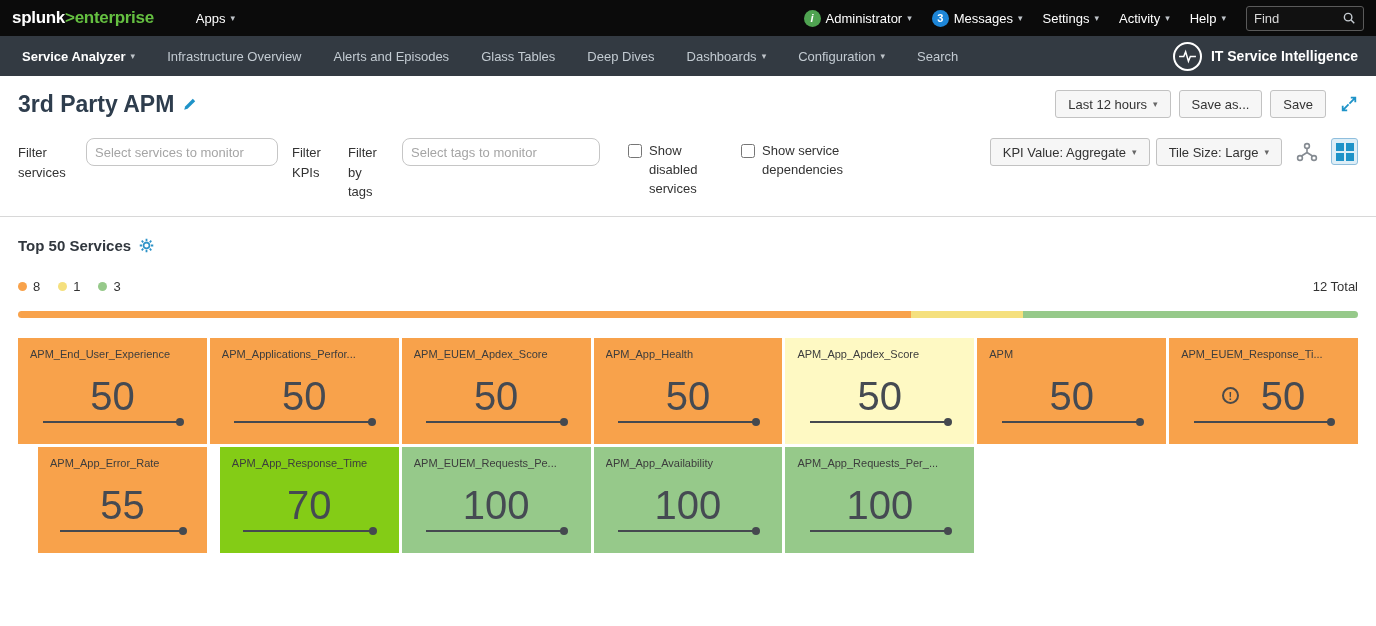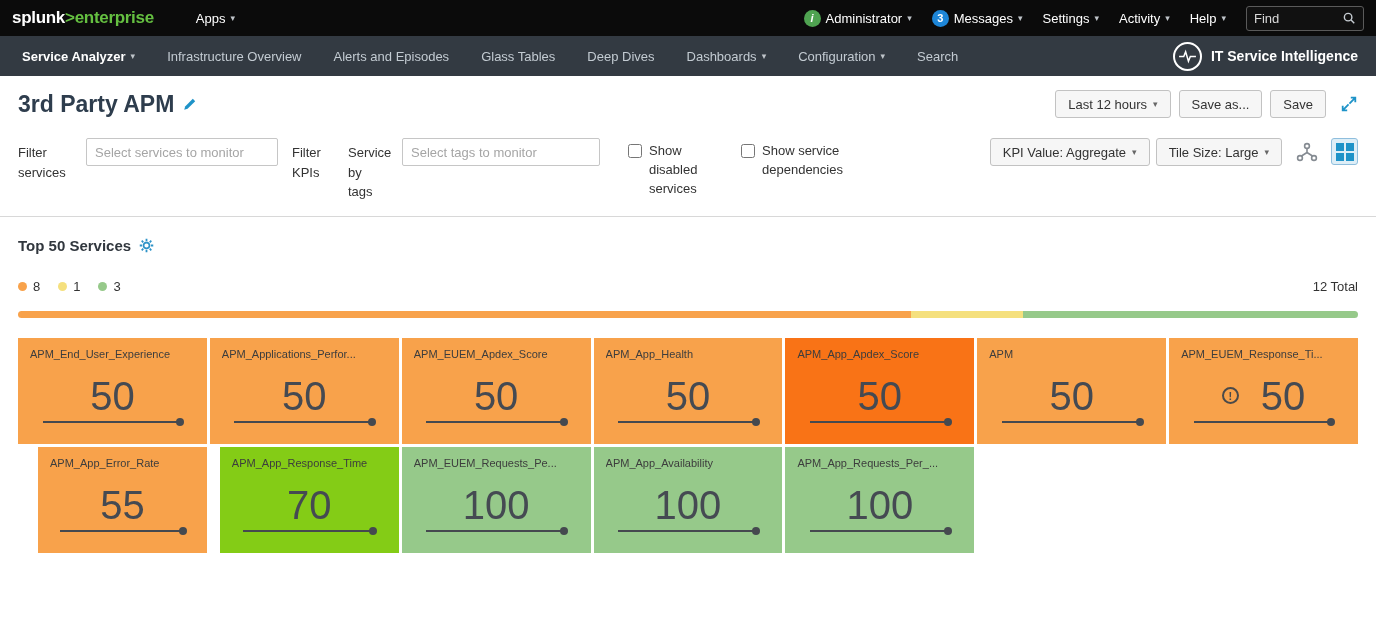--- a/index.html
+++ b/index.html
@@ -44,21 +44,21 @@
   .hdr-actions { margin-left:auto; display:flex; align-items:center; gap:8px; }
   .btn { height:28px; padding:0 12px; background:#f6f6f6; border:1px solid #c2c2c2; border-radius:3px;
          font-size:13px; color:#333; font-family:inherit; display:inline-flex; align-items:center; gap:6px;
          cursor:pointer; white-space:nowrap; }
   .expand-ic { margin-left:6px; display:flex; cursor:pointer; }
 
   
   .filterbar { display:flex; align-items:flex-start; gap:14px; padding:8px 18px 14px;
                border-bottom:1px solid #d8d8d8; }
   .f-label { font-size:13px; color:#333; line-height:1.5; margin-top:5px; white-space:pre-line; }
-  .f-input { width:192px; height:28px; border:1px solid #c6c6c6; border-radius:2px; padding:0 8px;
+  .f-input { width:192px; height:28px; border:1px solid #c6c6c6; border-radius:8px; padding:0 8px;
              font-size:13px; color:#333; font-family:inherit; outline:none; }
   .f-input::placeholder { color:#a5a5a5; }
   .cb-group { display:flex; gap:7px; margin-top:4px; }
   .cb-group input { width:14px; height:14px; margin-top:2px; cursor:pointer; }
   .cb-label { font-size:13px; color:#333; line-height:1.45; }
   .cb-label.w1 { width:62px; }
   .cb-label.w2 { width:100px; }
   .filter-right { margin-left:auto; display:flex; align-items:flex-start; gap:14px; }
   .dd-col { display:flex; flex-direction:row; gap:6px; align-items:flex-start; }
   .view-icons { display:flex; align-items:center; gap:13px; align-self:flex-end; margin-bottom:1px; }
@@ -194,21 +194,21 @@
         <path d="M12 3h5v5M17 3l-6.5 6.5M8 17H3v-5M3 17l6.5-6.5"></path>
       </svg>
     </span>
   </div>
 </div>
 
 <div class="filterbar">
   <div class="f-label" style="width:54px">Filter services</div>
   <input class="f-input" placeholder="Select services to monitor" style="">
   <div class="f-label" style="width:42px">Filter KPIs</div>
-  <div class="f-label" style="width:40px">Service by tags</div>
+  <div class="f-label" style="width:40px">Filter by tags</div>
   <input class="f-input" style="width: 198px;" placeholder="Select tags to monitor">
   <div class="cb-group" style="margin-left:14px">
     <input type="checkbox" style="">
     <span class="cb-label w1">Show disabled services</span>
   </div>
   <div class="cb-group" style="margin-left:16px">
     <input type="checkbox" style="">
     <span class="cb-label w2">Show service dependencies</span>
   </div>
   <div class="filter-right">
@@ -305,21 +305,21 @@
     </div>
     <div class="tile" style="background: rgb(248, 162, 75);">
       <div class="tile-name">APM_App_Health</div>
       <div class="tile-val-row">
         <span class="tile-value">50</span>
       </div>
       <div class="spark">
         <span class="spark-dot"></span>
       </div>
     </div>
-    <div class="tile" style="background: #f97316;">
+    <div class="tile" style="background: #fef9c3;">
       <div class="tile-name">APM_App_Apdex_Score</div>
       <div class="tile-val-row">
         <span class="tile-value">50</span>
       </div>
       <div class="spark">
         <span class="spark-dot"></span>
       </div>
     </div>
     <div class="tile" style="background: rgb(248, 162, 75);">
       <div class="tile-name">APM</div>

